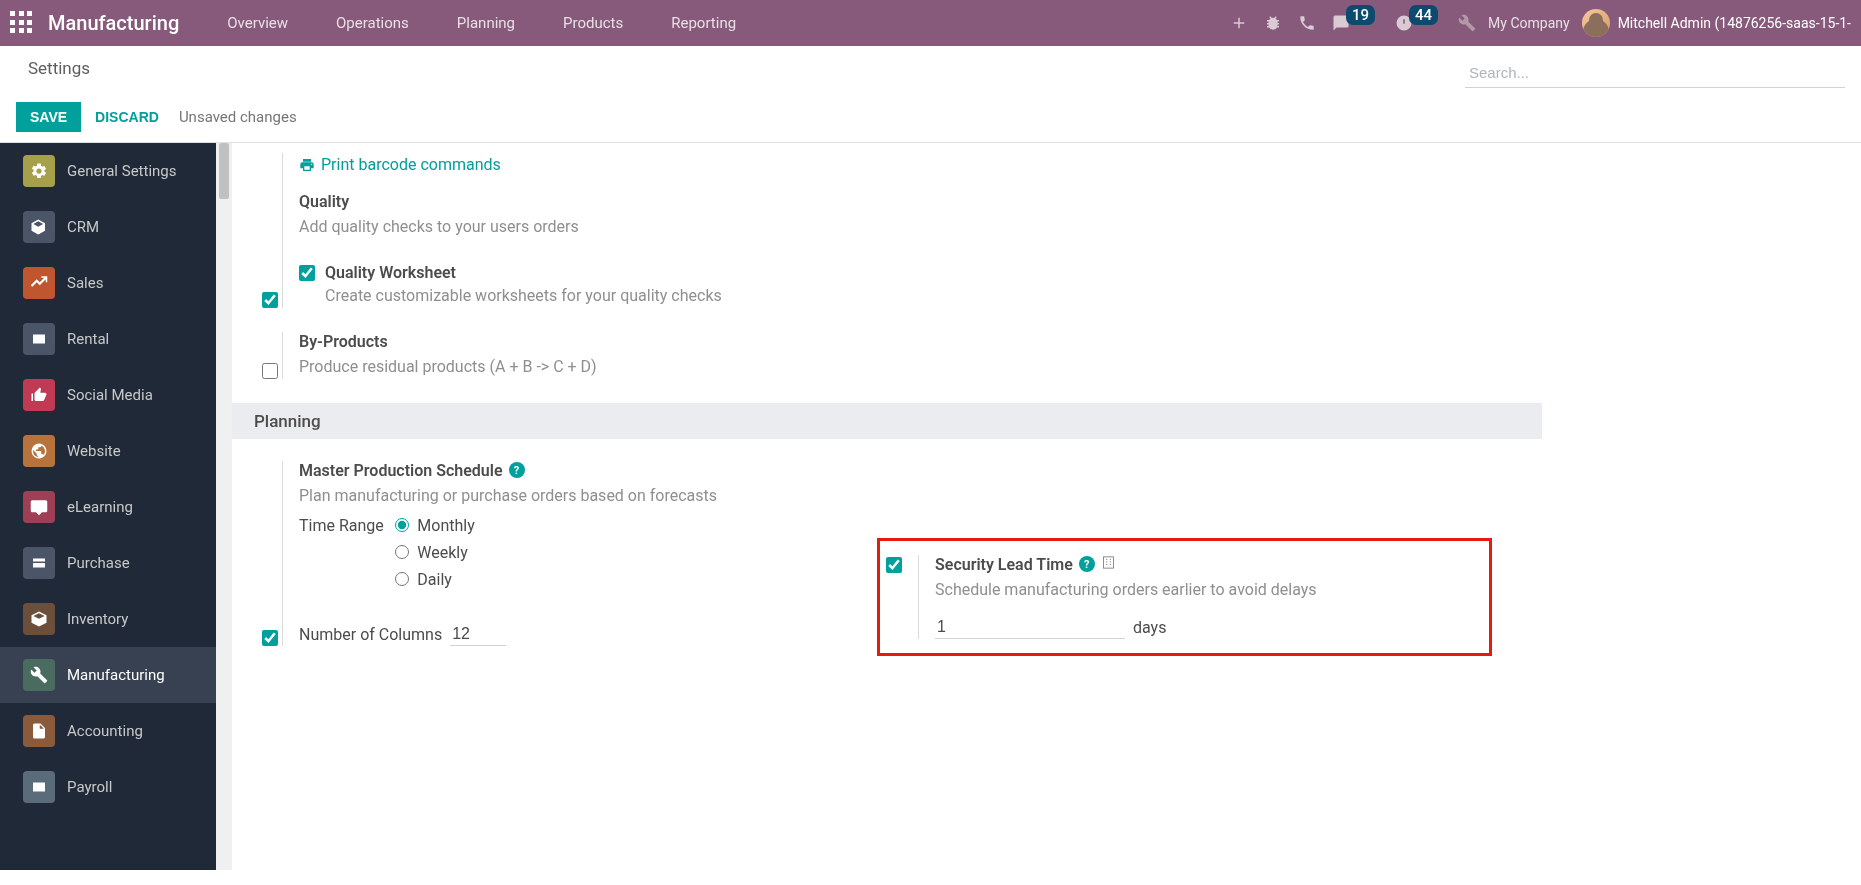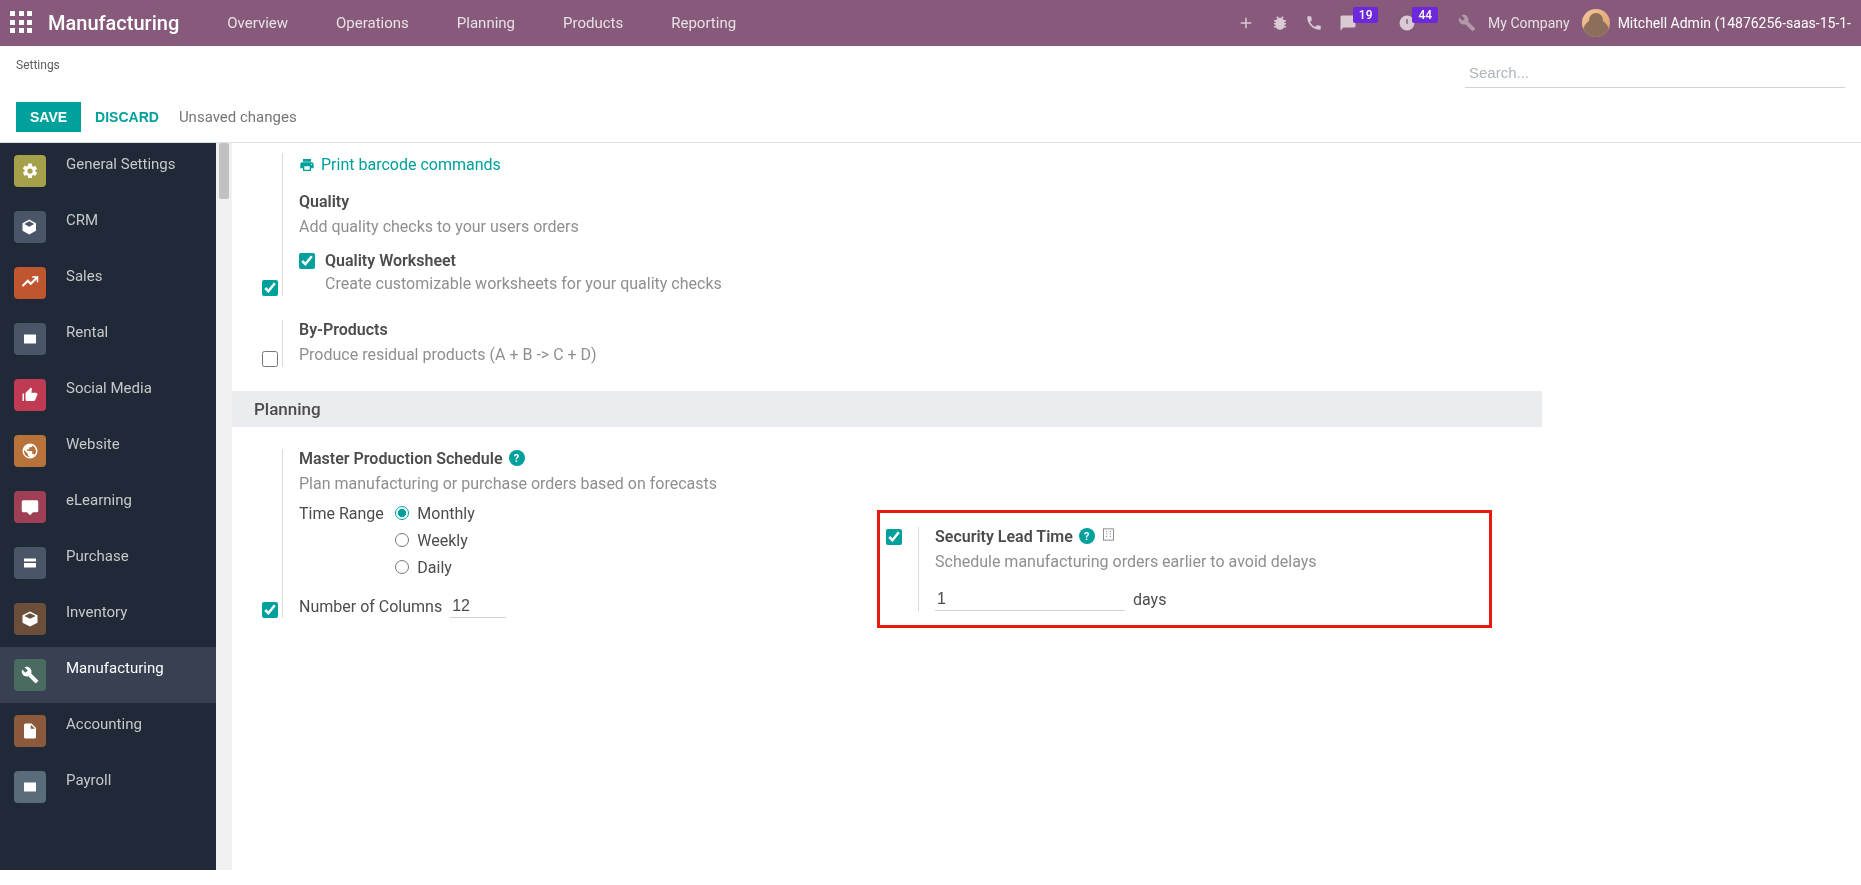--- a/index.html
+++ b/index.html
@@ -9,78 +9,78 @@
   .navbar { background: #875a7b; height: 46px; display: flex; align-items: center; padding: 0 10px; color: #fff; }
   .apps-icon { width: 24px; height: 24px; display: grid; grid-template-columns: repeat(3,1fr); grid-template-rows: repeat(3,1fr); gap: 2px; margin-right: 14px; cursor: pointer; }
   .apps-icon span { background: #fff; width: 5px; height: 5px; }
   .brand { font-size: 20px; font-weight: 500; margin-right: 30px; }
   .nav-menu { display: flex; gap: 12px; }
   .nav-menu a { color: #e7e0e4; padding: 12px 18px; cursor: pointer; font-size: 15px; }
   .nav-spacer { flex: 1; }
   .nav-icons { display: flex; align-items: center; gap: 16px; }
   .nav-icon { color: #d9cad3; cursor: pointer; position: relative; display: flex; align-items: center; }
   .nav-icon svg { width: 18px; height: 18px; fill: currentColor; }
-  .badge { background: #6d28d9; color: #fff; font-size: 12px; border-radius: 2px; padding: 1px 6px; position: relative; top: -8px; left: -4px; font-weight: 500; }
+  .badge { background: #0c4a6e; color: #fff; font-size: 15px; border-radius: 7px; padding: 1px 6px; position: relative; top: -8px; left: -4px; font-weight: 500; }
   .company { color: #e7e0e4; margin: 0 12px; font-size: 14px; }
   .avatar { width: 28px; height: 28px; border-radius: 50%; background: linear-gradient(135deg,#f5c99b,#d89b6a); display: inline-block; margin-right: 8px; position: relative; overflow: hidden; }
   .avatar::after { content:""; position:absolute; width:14px; height:14px; background:#8b6f5c; border-radius:50%; top:4px; left:7px; box-shadow: 0 12px 0 6px #8b6f5c; }
   .user-label { color: #fff; font-size: 14px; }
   
   
   .control-panel { padding: 12px 16px 0 16px; border-bottom: 1px solid #dee2e6; }
   .cp-top { display: flex; justify-content: space-between; align-items: flex-start; }
-  .page-title { font-size: 12px; color: #5f5e5e; font-weight: 400; }
+  .page-title { font-size: 17px; color: #5f5e5e; font-weight: 400; margin-left: 12px; }
   .search-box { width: 380px; }
   .search-box input { width: 100%; border: none; border-bottom: 1px solid #ced4da; padding: 6px 4px; font-size: 15px; outline: none; }
   .search-box input::placeholder { color: #adb5bd; }
   .cp-bottom { display: flex; align-items: center; gap: 14px; padding: 14px 0 10px 0; }
   .btn-save { background: #00a09d; color: #fff; border: none; padding: 7px 14px; font-weight: 600; font-size: 14px; cursor: pointer; text-transform: uppercase; }
   .btn-discard { background: none; border: none; color: #00a09d; font-weight: 600; font-size: 14px; cursor: pointer; text-transform: uppercase; }
   .status-text { color: #767676; font-size: 15px; margin-left: 6px; }
   
   
   .main-layout { display: flex; height: calc(100vh - 158px); }
   .sidebar { width: 216px; background: #1f2937; overflow-y: auto; }
   .sidebar-scroll-track { width: 16px; background: #f0f0f0; position: relative; }
   .sidebar-scroll-thumb { width: 10px; height: 56px; background: #c1c1c1; position: absolute; top: 0; left: 3px; border-radius: 2px; }
-  .sidebar-item { display: flex; align-items: flex-start; gap: 20px; padding: 12px 14px; color: #c8c8c8; cursor: pointer; font-size: 15px; }
+  .sidebar-item { display: flex; align-items: center; gap: 12px; padding: 12px 23px; color: #c8c8c8; cursor: pointer; font-size: 15px; }
   .sidebar-item.active { background: #374151; color: #fff; }
   .si-icon { width: 32px; height: 32px; border-radius: 4px; display: flex; align-items: center; justify-content: center; flex-shrink: 0; }
   .si-icon svg { width: 18px; height: 18px; fill: #fff; }
   
   .content { flex: 1; overflow-y: auto; background: #fff; }
   .settings-body { padding: 10px 30px 40px 30px; max-width: 1310px; }
   .print-link-row { margin-left: 20px; padding: 2px 0 16px 0; border-left: 1px solid #d8dadd; padding-left: 16px; }
   .print-link { display: inline-flex; align-items: center; gap: 6px; color: #00a09d; font-size: 16px; cursor: pointer; }
   .print-link svg { width: 16px; height: 16px; fill: #00a09d; }
   
   .setting-row { display: flex; gap: 20px; margin-bottom: 24px; }
   .setting-col { flex: 1; display: flex; gap: 4px; align-items: flex-end; min-width: 0; }
   .setting-check { width: 16px; height: 16px; flex-shrink: 0; margin-top: 2px; position: relative; }
   .setting-check input { width: 16px; height: 16px; accent-color: #00a09d; cursor: pointer; }
   .setting-divider { border-left: 1px solid #d8dadd; padding-left: 16px; flex: 1; }
   .setting-title { font-weight: 600; font-size: 16px; color: #4c4c4c; margin-bottom: 4px; display: flex; align-items: center; gap: 6px; }
   .setting-desc { color: #8f8f8f; font-size: 16px; line-height: 1.5; }
-  .sub-setting { margin-top: 12px; display: flex; gap: 10px; align-items: flex-start; }
+  .sub-setting { margin-top: 24px; display: flex; gap: 10px; align-items: flex-start; }
   .sub-check { width: 16px; height: 16px; flex-shrink: 0; margin-top: 2px; }
   .sub-check input { width: 16px; height: 16px; accent-color: #00a09d; cursor: pointer; }
   .sub-body .setting-title { margin-bottom: 2px; }
   
   .section-header { background: #ebecef; padding: 8px 22px; font-size: 17px; color: #4c4c4c; font-weight: 500; margin: 16px -30px 22px -30px; }
   
   .help-icon { width: 16px; height: 16px; background: #00a09d; color: #fff; border-radius: 50%; display: inline-flex; align-items: center; justify-content: center; font-size: 11px; font-weight: 700; }
   .building-icon svg { width: 15px; height: 15px; fill: none; stroke: #6c757d; stroke-width: 1.3; }
   
   .radio-group { margin-top: 8px; }
   .radio-label-head { display: inline-block; margin-right: 8px; font-size: 16px; color: #4c4c4c; vertical-align: top; }
   .radio-options { display: inline-block; }
   .radio-item { display: flex; align-items: center; gap: 8px; margin-bottom: 8px; font-size: 16px; color: #4c4c4c; }
   .radio-item input { width: 14px; height: 14px; accent-color: #00a09d; cursor: pointer; }
   
-  .num-field-row { margin-top: 10px; font-size: 16px; color: #4c4c4c; display: flex; align-items: center; gap: 8px; }
+  .num-field-row { margin-top: 26px; font-size: 16px; color: #4c4c4c; display: flex; align-items: center; gap: 8px; }
   .num-input { border: none; border-bottom: 1px solid #ced4da; width: 56px; padding: 2px 2px; font-size: 16px; color: #4c4c4c; outline: none; }
   
   .lead-time-row { margin-top: 14px; display: flex; align-items: center; gap: 8px; font-size: 16px; }
   .lead-input { border: none; border-bottom: 1px solid #ced4da; width: 190px; padding: 2px 2px; font-size: 16px; color: #4c4c4c; outline: none; }
   
   .red-highlight { border: 3px solid #e8190f; padding: 14px 18px 14px 6px; margin: -10px -18px -10px -20px; }
 </style>
 </head>
 <body>
 

